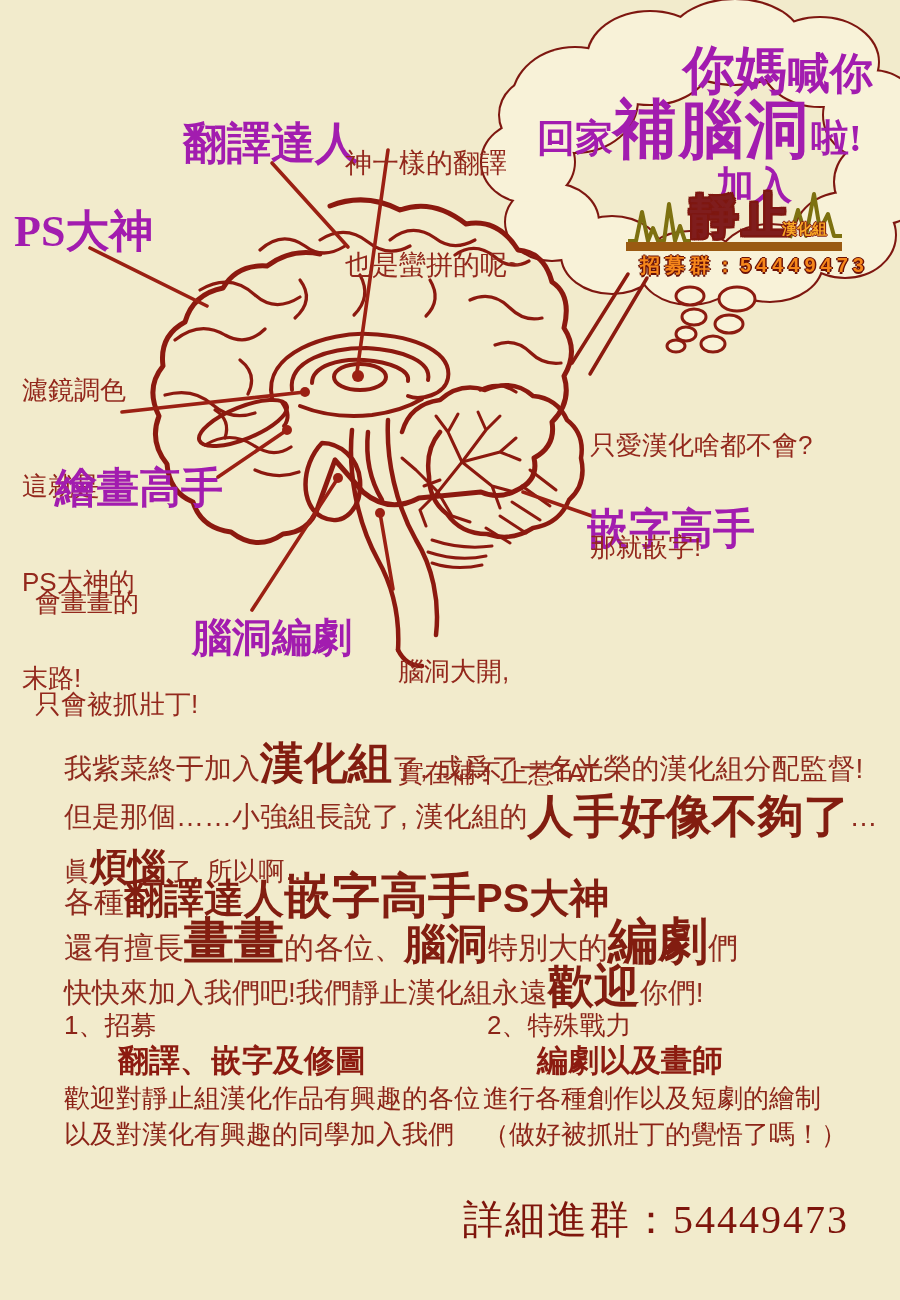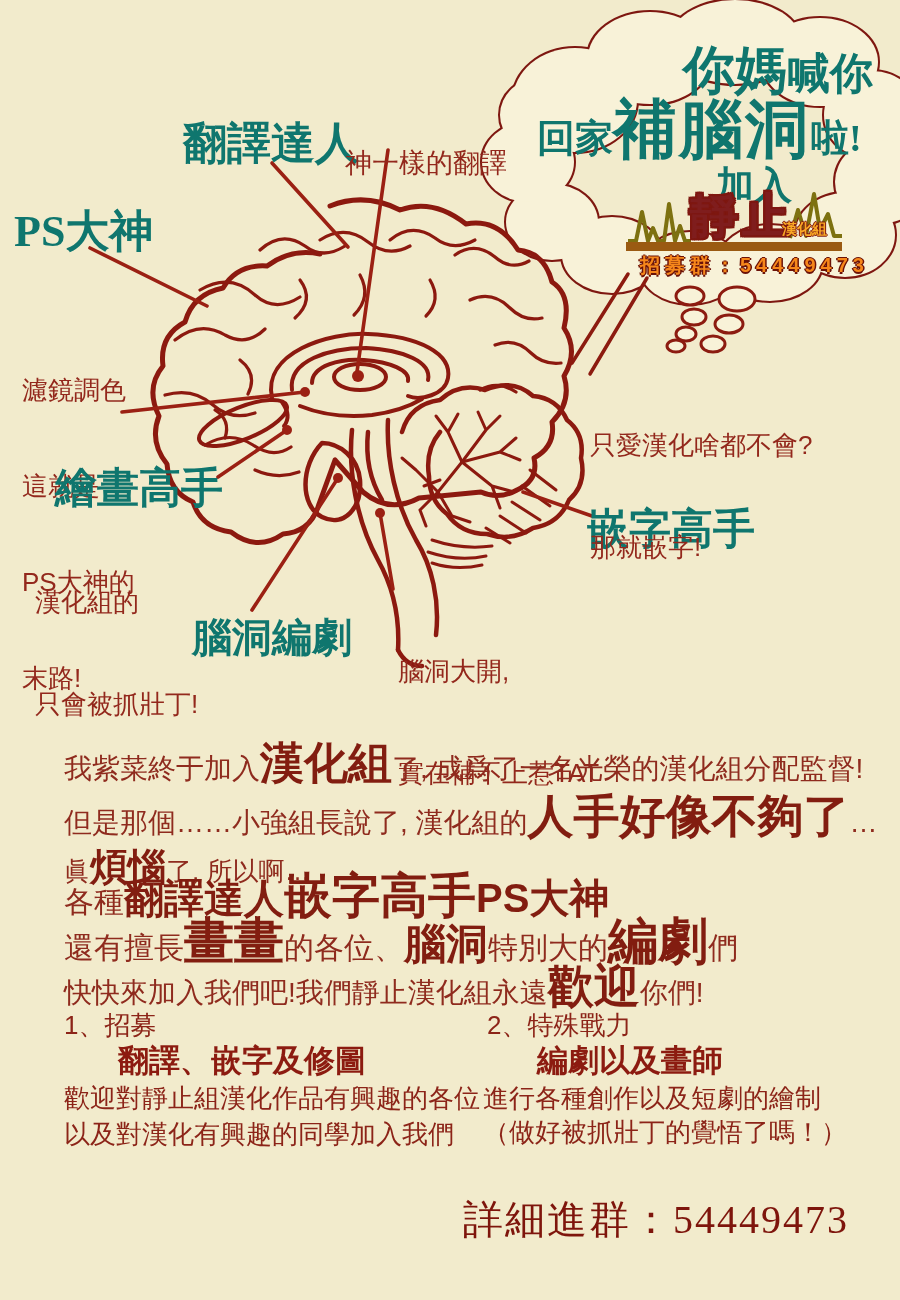--- a/index.html
+++ b/index.html
@@ -2,21 +2,21 @@
 <html><head>
 <meta charset="utf-8">
 <style>
   html,body{margin:0;padding:0;}
   body{
     width:900px;height:1300px;position:relative;overflow:hidden;
     background:#f2ebcc;
     font-family:"Liberation Sans",sans-serif;
   }
   .abs{position:absolute;}
-  .serif{font-family:"Liberation Serif",serif;font-weight:bold;color:#0f766e;}
+  .serif{font-family:"Liberation Serif",serif;font-weight:bold;color:#a21caf;}
   .note{font-family:"Liberation Sans",sans-serif;color:#93281c;font-size:26px;line-height:34px;white-space:pre;}
   .story-line{display:flex;align-items:baseline;color:#8f2b1e;white-space:pre;font-family:"Liberation Sans",sans-serif;}
   .story-line .em{font-weight:bold;color:#821d10;}
   .col-title{font-size:26px;color:#8c2418;}
   .col-head{font-size:31px;font-weight:bold;color:#8c1b10;}
   .col-line{font-size:26px;color:#8c2418;line-height:36px;white-space:pre;}
   .bubble-l1{display:flex;align-items:baseline;white-space:pre;}
   .logo-main{
     font-size:48px;font-weight:bold;color:#7f1d1d;letter-spacing:4px;
     text-shadow:-2px 0 #7e1710,2px 0 #7e1710,0 -2px #7e1710,0 2px #7e1710,
@@ -192,52 +192,53 @@
   <span style="font-size:38px;">回家</span><span style="font-size:64px;letter-spacing:2px;">補腦洞</span><span style="font-size:38px;">啦!</span>
 </div>
 <div class="abs serif" style="left:716px;top:160px;font-size:38px;">加入</div>
 <div class="abs logo-main" style="left:690px;top:184px;">靜止</div>
 <div class="abs logo-sub" style="left:782px;top:220px;">漢化組</div>
 <div class="abs logo-group" style="left:640px;top:252px;">招募群：54449473</div>
 
 <div class="abs serif" style="left:183px;top:114px;font-size:44px;">翻譯達人</div>
 <div class="abs note" style="left:345px;top:78px;font-size:27px;">
   <div>神一樣的翻譯</div>
+  <div>也是蠻拼的呢~</div>
 </div>
 
 <div class="abs serif" style="left:14px;top:202px;font-size:44px;">PS大神</div>
 <div class="abs note" style="left:22px;top:310px;line-height:32px;">
   <div>濾鏡調色</div>
   <div>這就是</div>
   <div>PS大神的</div>
   <div>末路!</div>
 </div>
 
 <div class="abs serif" style="left:55px;top:460px;font-size:42px;">繪畫高手</div>
 <div class="abs note" style="left:35px;top:517px;">
-  <div>漢化組的</div>
+  <div>會畫畫的</div>
   <div>只會被抓壯丁!</div>
 </div>
 
 <div class="abs serif" style="left:192px;top:610px;font-size:40px;">腦洞編劇</div>
 <div class="abs note" style="left:398px;top:586px;">
   <div>腦洞大開,</div>
   <div>實在補不上惹TAT</div>
 </div>
 
 <div class="abs serif" style="left:587px;top:501px;font-size:42px;">嵌字高手</div>
 <div class="abs note" style="left:590px;top:360px;">
   <div>只愛漢化啥都不會?</div>
   <div>那就嵌字!</div>
 </div>
 
 <div class="abs story-line" style="left:64px;top:734px;font-size:28px;">
   <span>我紫菜終于加入</span><span class="em" style="font-size:44px;">漢化組</span><span>了, 成爲了一名光榮的漢化組分配監督!</span>
 </div>
-<div class="abs story-line" style="left:64px;top:786px;font-size:28px;">
+<div class="abs story-line" style="left:64px;top:786px;font-size:28px;align-items:center;">
   <span>但是那個……小強組長說了, 漢化組的</span><span class="em" style="font-size:46px;">人手好像不夠了</span><span>…</span>
 </div>
 <div class="abs story-line" style="left:64px;top:842px;font-size:26px;">
   <span>眞</span><span class="em" style="font-size:38px;">煩惱</span><span>了, 所以啊…</span>
 </div>
 <div class="abs story-line" style="left:64px;top:864px;font-size:30px;">
   <span>各種</span><span class="em" style="font-size:40px;">翻譯達人</span><span class="em" style="font-size:48px;">嵌字高手</span><span class="em" style="font-size:40px;">PS大神</span>
 </div>
 <div class="abs story-line" style="left:64px;top:908px;font-size:30px;">
   <span>還有擅長</span><span class="em" style="font-size:50px;">畫畫</span><span>的各位、</span><span class="em" style="font-size:42px;">腦洞</span><span>特別大的</span><span class="em" style="font-size:50px;">編劇</span><span>們</span>
@@ -247,15 +248,15 @@
 </div>
 
 <div class="abs col-title" style="left:64px;top:1008px;">1、招募</div>
 <div class="abs col-head" style="left:118px;top:1040px;">翻譯、嵌字及修圖</div>
 <div class="abs col-line" style="left:64px;top:1080px;">歡迎對靜止組漢化作品有興趣的各位</div>
 <div class="abs col-line" style="left:64px;top:1116px;">以及對漢化有興趣的同學加入我們</div>
 
 <div class="abs col-title" style="left:487px;top:1008px;">2、特殊戰力</div>
 <div class="abs col-head" style="left:537px;top:1040px;">編劇以及畫師</div>
 <div class="abs col-line" style="left:483px;top:1080px;">進行各種創作以及短劇的繪制</div>
-<div class="abs col-line" style="left:483px;top:1116px;font-family:Liberation Mono, monospace;">（做好被抓壯丁的覺悟了嗎！）</div>
+<div class="abs col-line" style="left:483px;top:1116px;">（做好被抓壯丁的覺悟了嗎！）</div>
 
 <div class="abs footer" style="left:463px;top:1192px;">詳細進群：54449473</div>
 
 </body></html>

